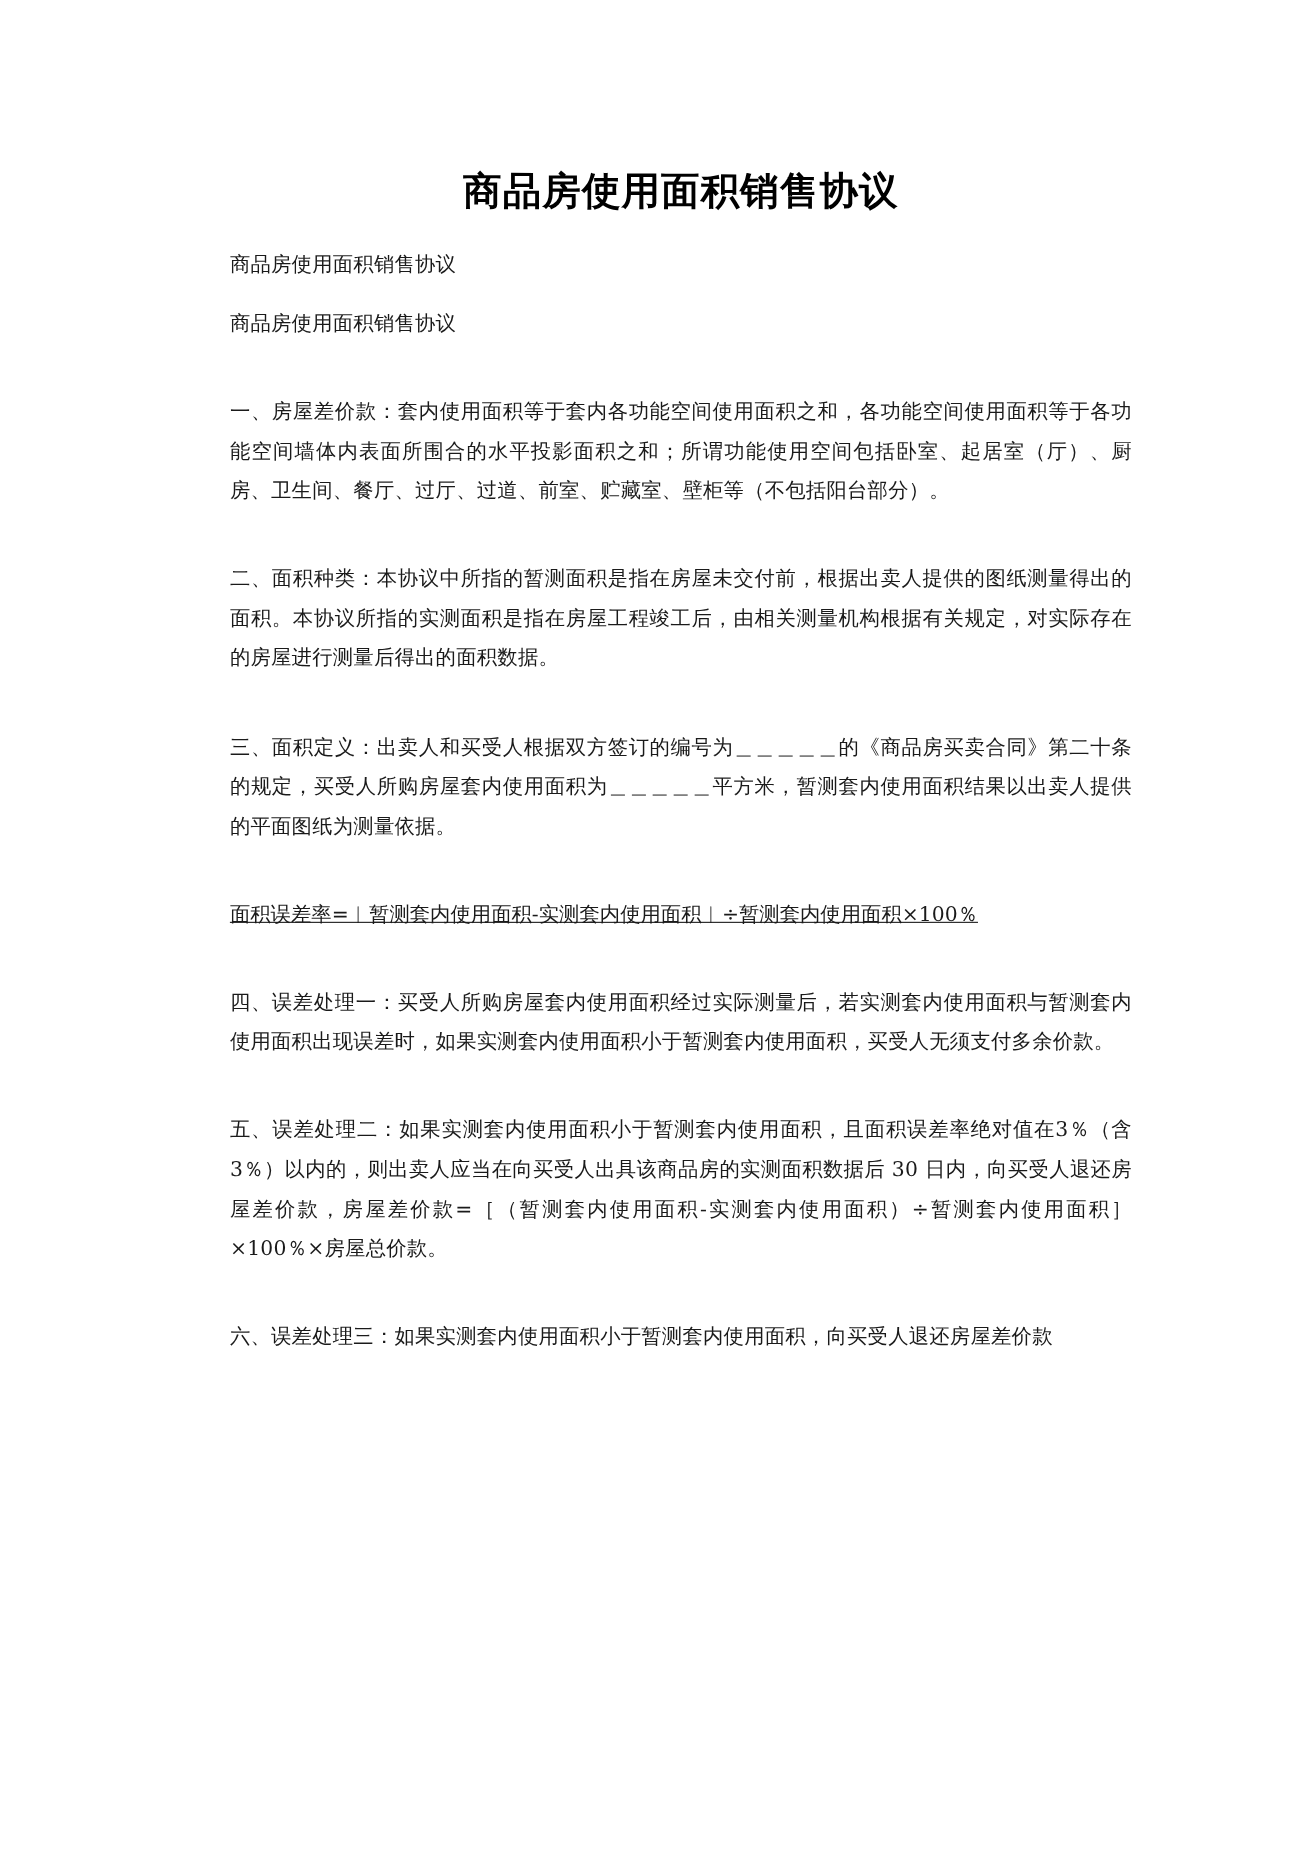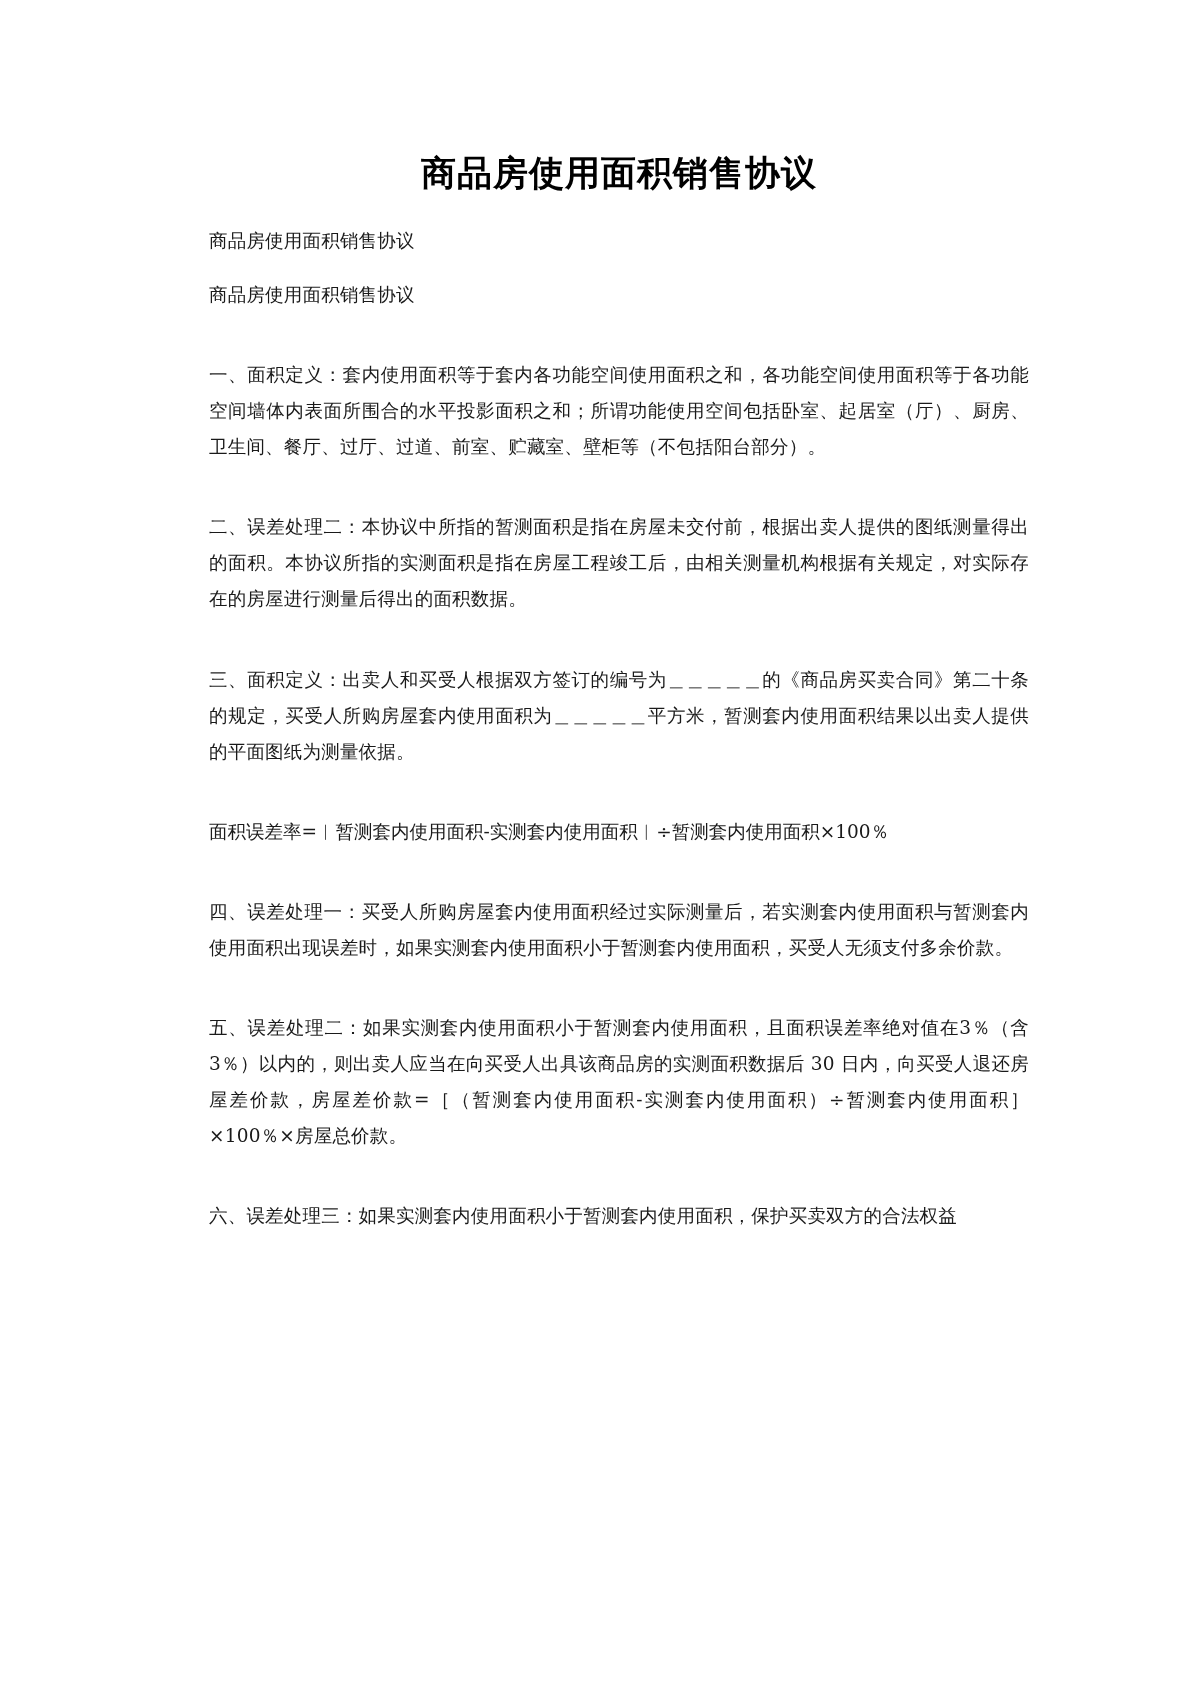--- a/index.html
+++ b/index.html
@@ -41,41 +41,42 @@
     letter-spacing: 0.2px;
   }
   .para.tight {
     margin-bottom: 18px;
   }
   .para.spacer-big {
     margin-bottom: 44px;
   }
   .para.formula {
     letter-spacing: 0px;
+    text-decoration: underline;
   }
 </style>
 </head>
 <body>
 
 <div class="page">
 
   <h1 class="doc-title">商品房使用面积销售协议</h1>
 
   <p class="para tight">商品房使用面积销售协议</p>
 
   <p class="para spacer-big">商品房使用面积销售协议</p>
 
 
-  <p class="para spacer-big">一、面积定义：套内使用面积等于套内各功能空间使用面积之和，各功能空间使用面积等于各功能空间墙体内表面所围合的水平投影面积之和；所谓功能使用空间包括卧室、起居室（厅）、厨房、卫生间、餐厅、过厅、过道、前室、贮藏室、壁柜等（不包括阳台部分）。</p>
+  <p class="para spacer-big">一、房屋差价款：套内使用面积等于套内各功能空间使用面积之和，各功能空间使用面积等于各功能空间墙体内表面所围合的水平投影面积之和；所谓功能使用空间包括卧室、起居室（厅）、厨房、卫生间、餐厅、过厅、过道、前室、贮藏室、壁柜等（不包括阳台部分）。</p>
 
-  <p class="para spacer-big">二、误差处理二：本协议中所指的暂测面积是指在房屋未交付前，根据出卖人提供的图纸测量得出的面积。本协议所指的实测面积是指在房屋工程竣工后，由相关测量机构根据有关规定，对实际存在的房屋进行测量后得出的面积数据。</p>
+  <p class="para spacer-big">二、面积种类：本协议中所指的暂测面积是指在房屋未交付前，根据出卖人提供的图纸测量得出的面积。本协议所指的实测面积是指在房屋工程竣工后，由相关测量机构根据有关规定，对实际存在的房屋进行测量后得出的面积数据。</p>
 
   <p class="para spacer-big">三、面积定义：出卖人和买受人根据双方签订的编号为＿＿＿＿＿的《商品房买卖合同》第二十条的规定，买受人所购房屋套内使用面积为＿＿＿＿＿平方米，暂测套内使用面积结果以出卖人提供的平面图纸为测量依据。</p>
 
   <p class="para formula spacer-big">面积误差率=︱暂测套内使用面积-实测套内使用面积︱÷暂测套内使用面积×100％</p>
 
   <p class="para spacer-big">四、误差处理一：买受人所购房屋套内使用面积经过实际测量后，若实测套内使用面积与暂测套内使用面积出现误差时，如果实测套内使用面积小于暂测套内使用面积，买受人无须支付多余价款。</p>
 
   <p class="para spacer-big">五、误差处理二：如果实测套内使用面积小于暂测套内使用面积，且面积误差率绝对值在3％（含3％）以内的，则出卖人应当在向买受人出具该商品房的实测面积数据后 30 日内，向买受人退还房屋差价款，房屋差价款=［（暂测套内使用面积-实测套内使用面积）÷暂测套内使用面积］×100％×房屋总价款。</p>
 
-  <p class="para">六、误差处理三：如果实测套内使用面积小于暂测套内使用面积，保护买卖双方的合法权益</p>
+  <p class="para">六、误差处理三：如果实测套内使用面积小于暂测套内使用面积，向买受人退还房屋差价款</p>
 
 </div>
 
 </body></html>

